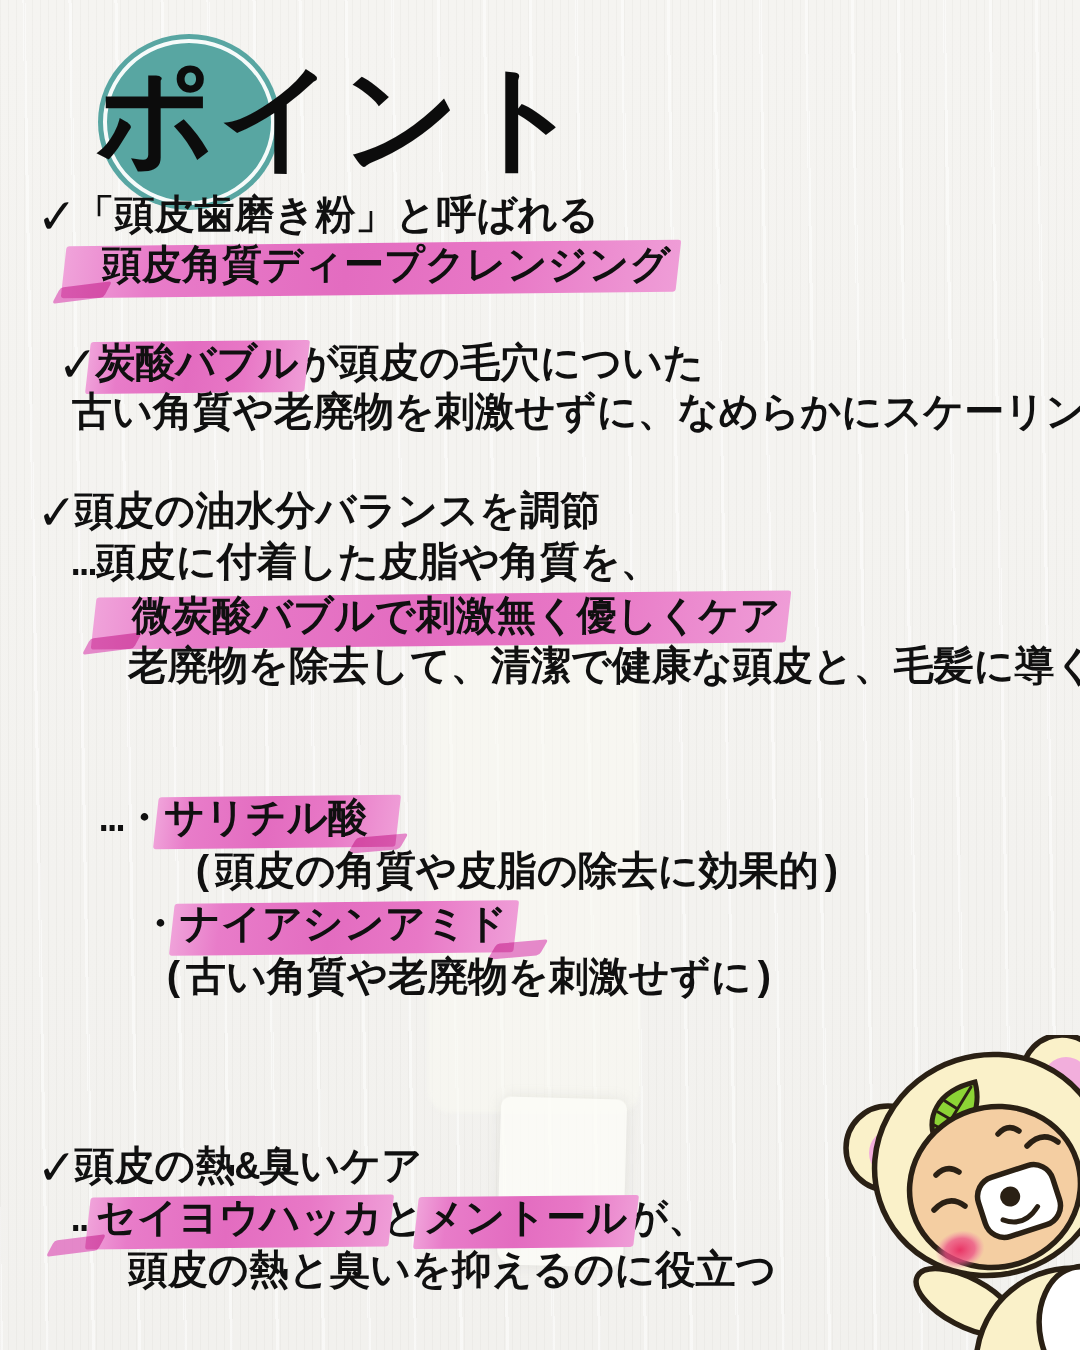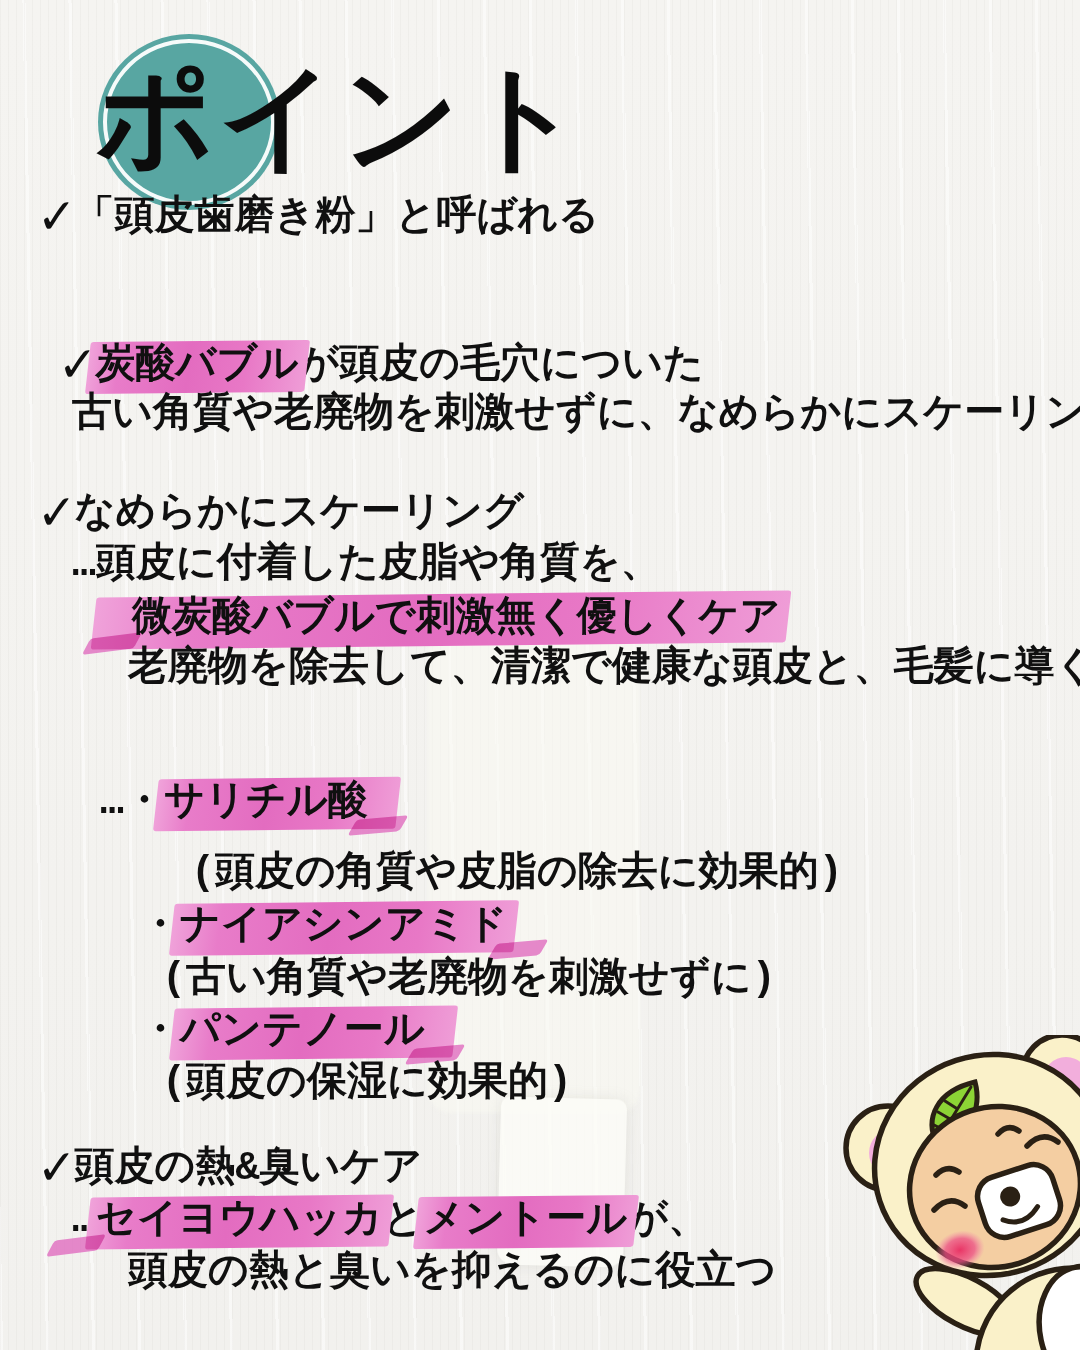--- a/index.html
+++ b/index.html
@@ -51,35 +51,34 @@
 
   <div class="tube-body"></div>
   <div class="tube-cap"></div>
 
   <div class="title-wrap">
     <div class="title-circle"></div>
     <div class="title-text">ポイント</div>
   </div>
 
   <div class="line" style="left:40px;top:192px;"><span class="check">✓</span><span>「頭皮歯磨き粉」と呼ばれる</span></div>
+  <div class="line" style="left:102px;top:245px;"><span class="hl t-left ext-left">頭皮角質ディープクレンジング</span></div>
 
   <div class="line" style="left:40px;top:340px;margin-left:21px;"><span class="check">✓</span><span class="hl">炭酸バブル</span><span>が頭皮の毛穴についた</span></div>
   <div class="line" style="left:72px;top:392px;"><span>古い角質や老廃物を刺激せずに、なめらかにスケーリング</span></div>
 
-  <div class="line" style="left:40px;top:488px;"><span class="check">✓</span><span>なめらかにスケーリング</span></div>
+  <div class="line" style="left:40px;top:488px;"><span class="check">✓</span><span>頭皮の油水分バランスを調節</span></div>
   <div class="line" style="left:72px;top:542px;"><span>…頭皮に付着した皮脂や角質を、</span></div>
   <div class="line" style="left:132px;top:596px;"><span class="hl t-left ext-left">微炭酸バブルで刺激無く優しくケア</span></div>
   <div class="line" style="left:128px;top:646px;"><span>老廃物を除去して、清潔で健康な頭皮と、毛髪に導く</span></div>
 
-  <div class="line" style="left:100px;top:780px;"><span>…・</span><span class="hl t-right ext-right">サリチル酸</span></div>
+  <div class="line" style="left:100px;top:798px;"><span>…・</span><span class="hl t-right ext-right">サリチル酸</span></div>
   <div class="line" style="left:162px;top:851px;margin-left:29px;"><span>(頭皮の角質や皮脂の除去に効果的)</span></div>
   <div class="line" style="left:140px;top:904px;"><span>・</span><span class="hl t-right">ナイアシンアミド</span></div>
   <div class="line" style="left:162px;top:957px;"><span>(古い角質や老廃物を刺激せずに)</span></div>
-  <div class="line" style="left:140px;top:1009px;"><span>・</span><span class="hl t-right ext-right">パンテノール</span></div>
-  <div class="line" style="left:162px;top:1061px;"><span>(頭皮の保湿に効果的)</span></div>
 
   <div class="line" style="left:40px;top:1143px;"><span class="check">✓</span><span>頭皮の熱&amp;臭いケア</span></div>
   <div class="line" style="left:72px;top:1198px;"><span>…</span><span class="hl t-left">セイヨウハッカ</span><span>と</span><span class="hl">メントール</span><span>が、</span></div>
   <div class="line" style="left:128px;top:1250px;"><span>頭皮の熱と臭いを抑えるのに役立つ</span></div>
 
   <svg class="mascot" viewBox="0 0 242 315">
     <defs>
       <radialGradient id="blushGrad" cx="50%" cy="50%" r="50%">
         <stop offset="0%" stop-color="#e82d62" stop-opacity="0.95"></stop>
         <stop offset="60%" stop-color="#ec4f86" stop-opacity="0.75"></stop>

